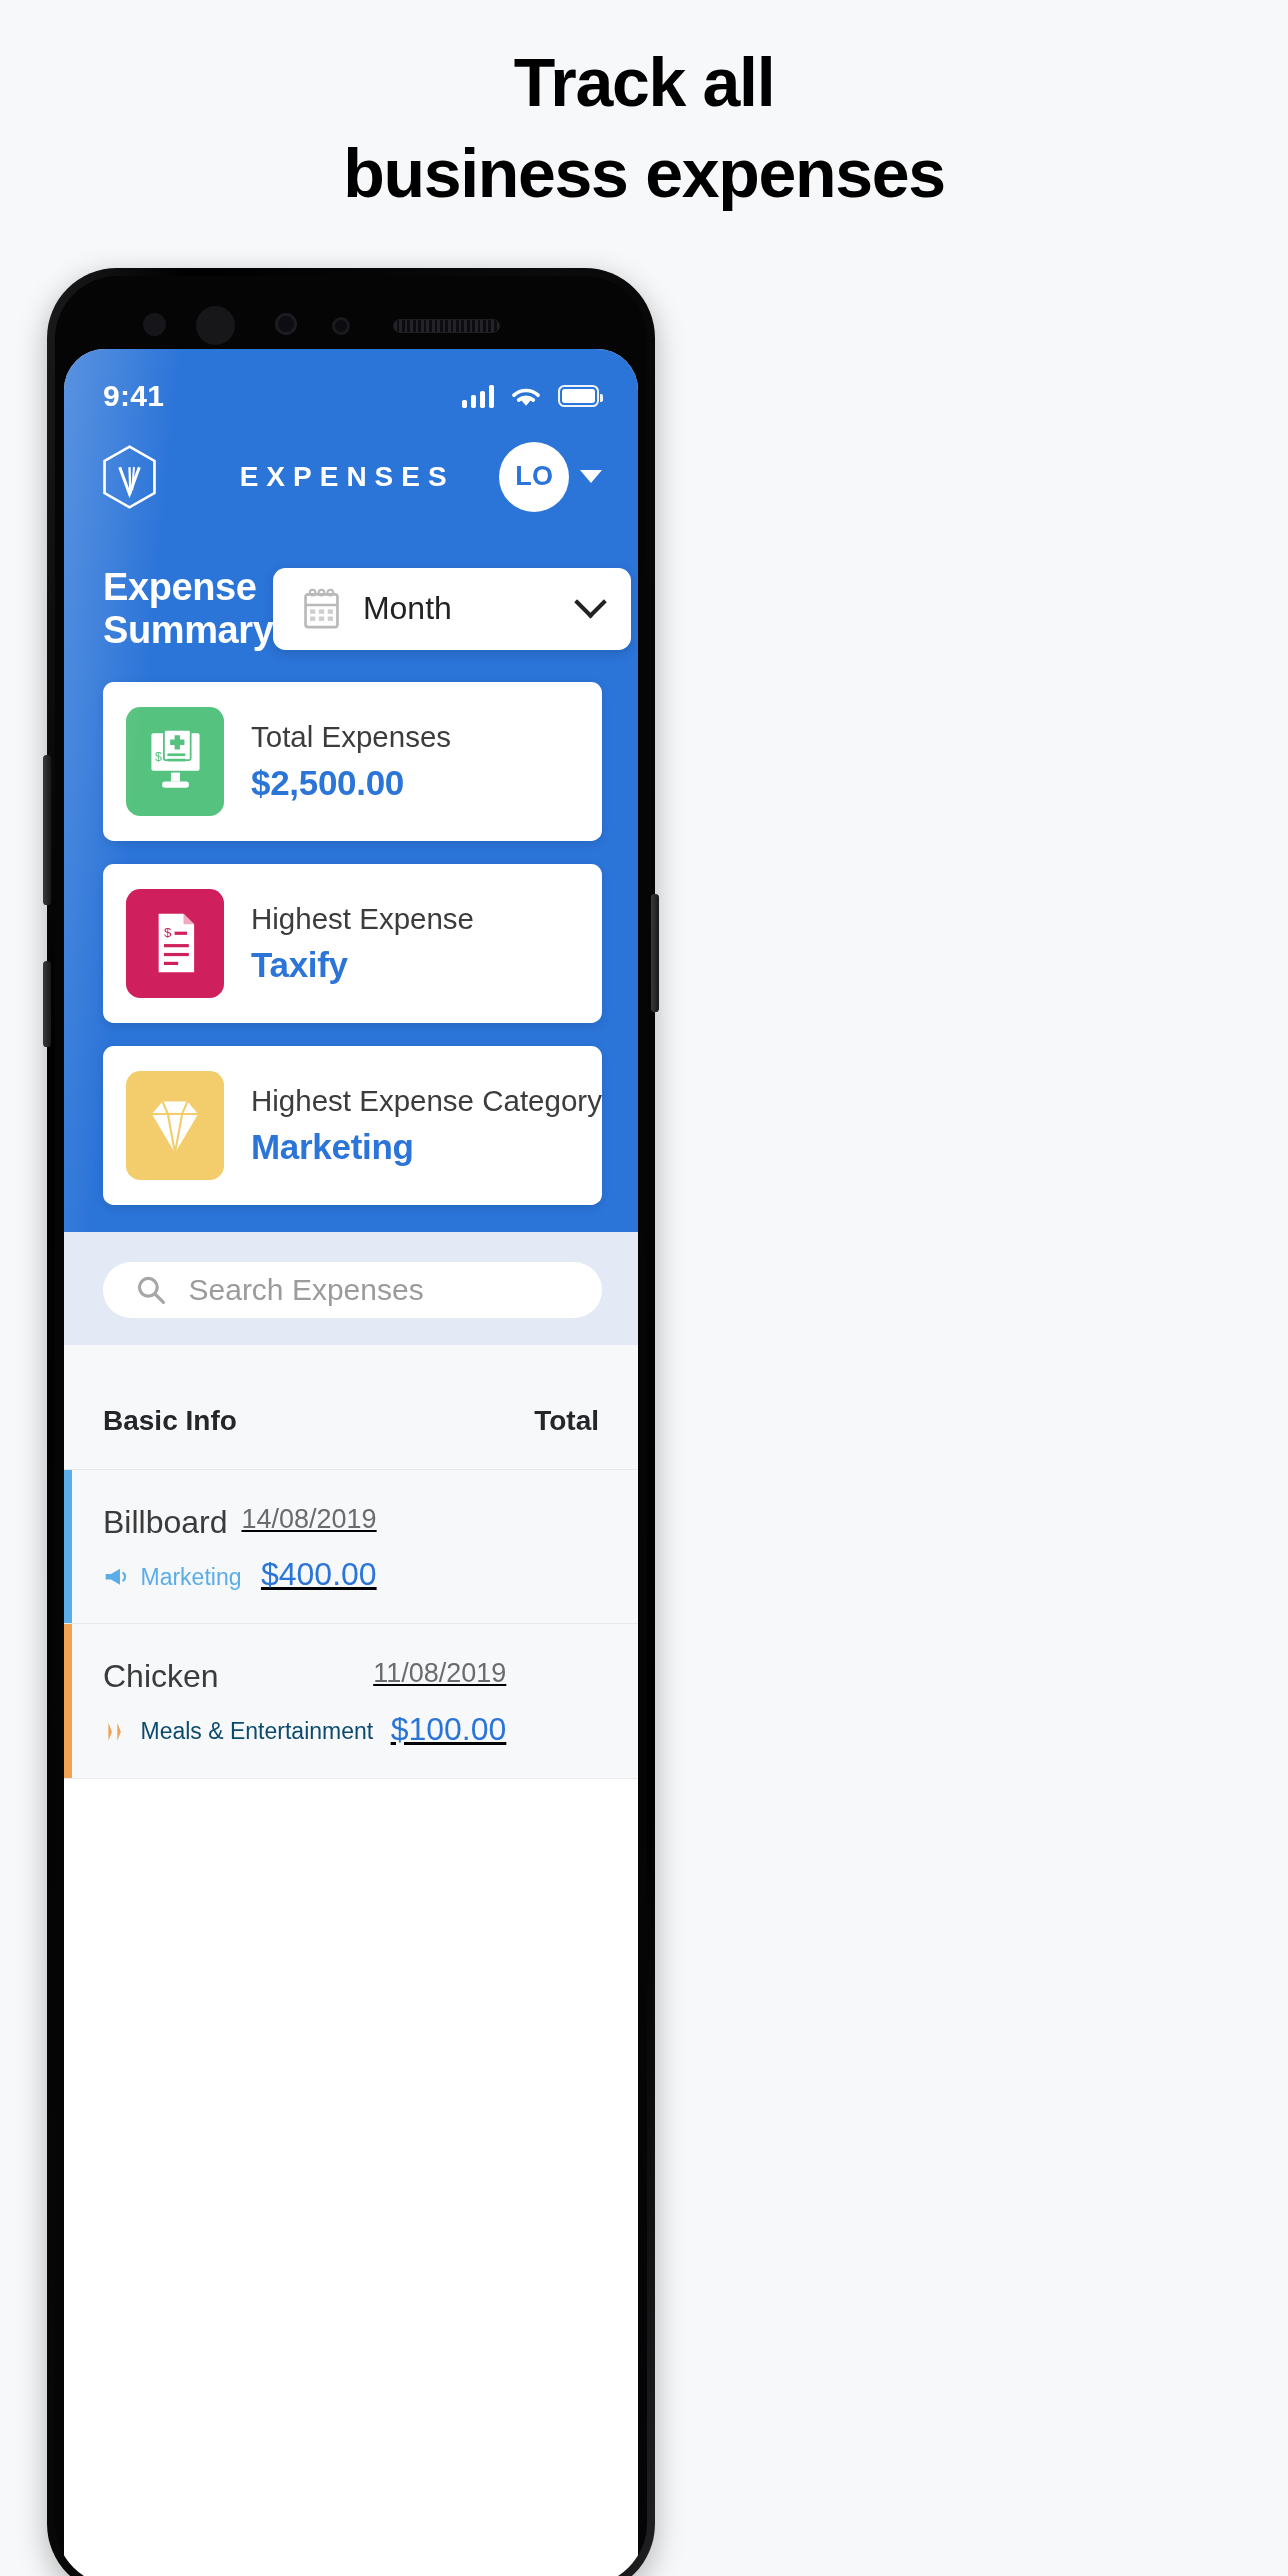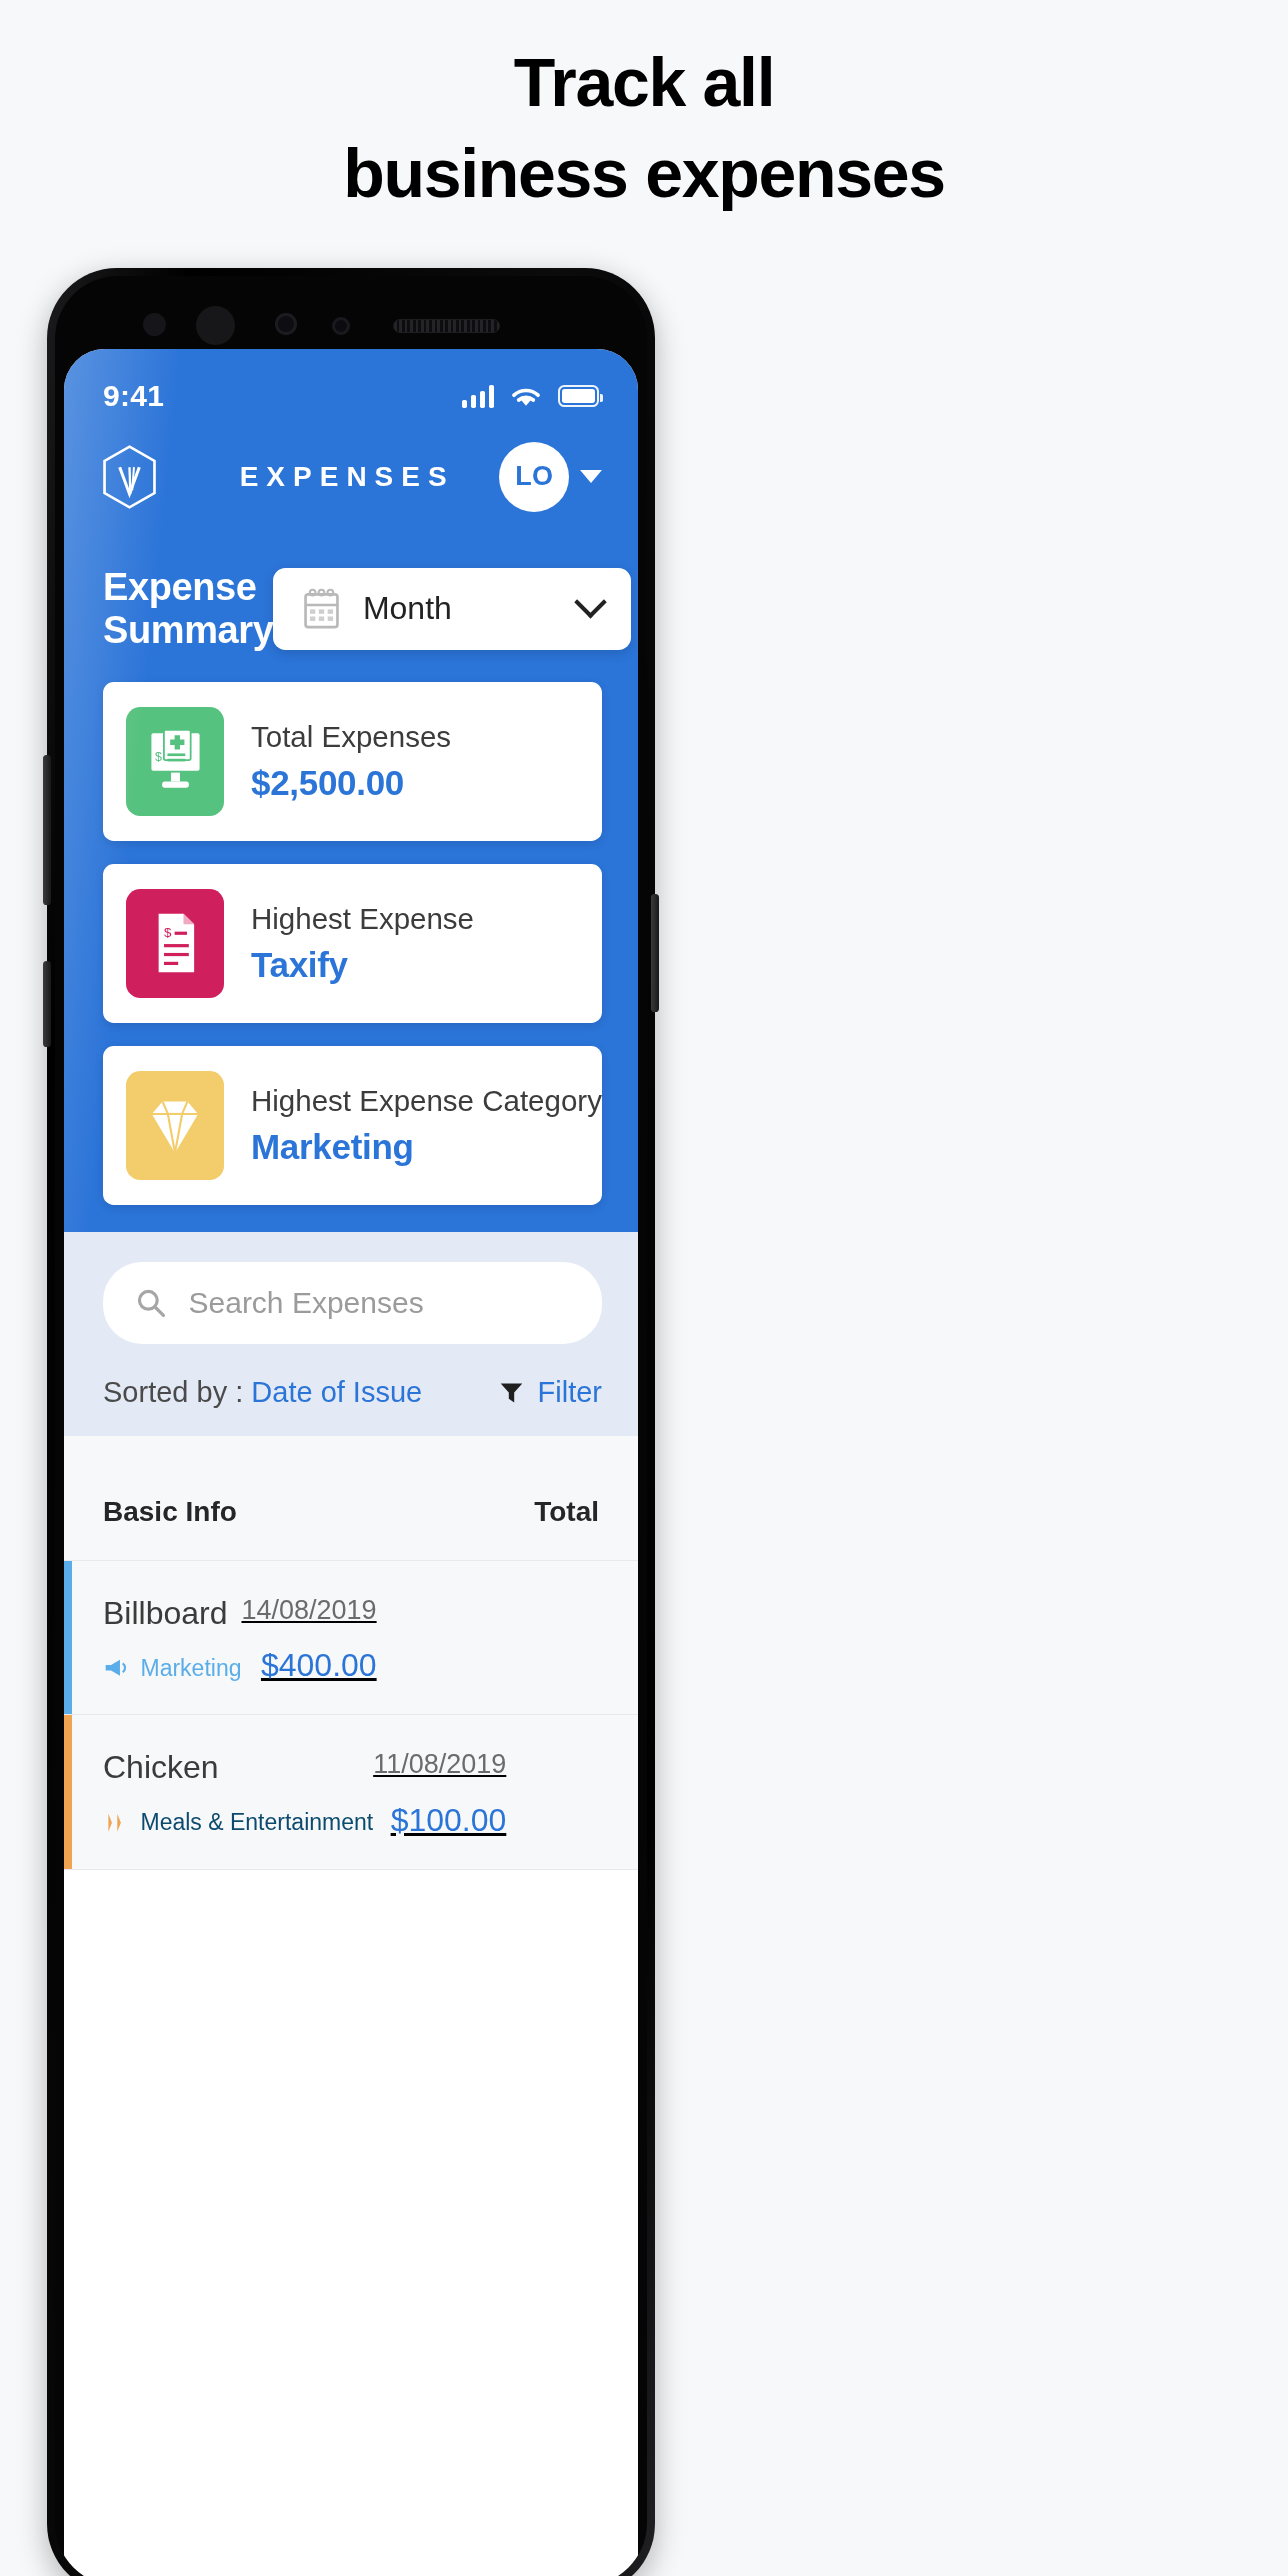--- a/index.html
+++ b/index.html
@@ -178,21 +178,21 @@
   .ic-green { background:#56c27f; }
   .ic-pink  { background:#d01f5d; }
   .ic-yellow{ background:#f3cd6b; }
   .card-text { display:flex; flex-direction:column; gap:9px; }
   .card-label { font-size:29.5px; color:#3c3c3c; }
   .card-value { font-size:35px; color:#2b74d8; font-weight:700; letter-spacing:-0.3px; }
 
   
   .search-strip { background:#e4eaf5; padding: 30px 36px 27px 39px; }
   .searchbox {
-    background:#fff; border-radius:39px; height:82px;
+    background:#fff; border-radius:39px; height:56px;
     display:flex; align-items:center; gap:21.5px; padding: 0 32px;
   }
   .search-ph { font-size:30px; color:#9b9b9b; }
   .sortrow {
     display:flex; align-items:center; justify-content:space-between;
     margin-top: 32px;
   }
   .sorted-by { font-size:29px; color:#4a4a4a; }
   .sorted-by b { color:#2b74d8; font-weight:400; }
   .filter { display:flex; align-items:center; gap:12.5px; color:#2b74d8; font-size:29px; }
@@ -377,31 +377,20 @@
 
         <div class="search-strip">
           <div class="searchbox">
             <svg width="32" height="32" viewBox="0 0 36 36">
               <circle cx="15" cy="15" r="10" fill="none" stroke="#a6a6a6" stroke-width="3.6"></circle>
               <line x1="22.5" y1="22.5" x2="32" y2="32" stroke="#a6a6a6" stroke-width="3.6" stroke-linecap="round"></line>
             </svg>
             <span class="search-ph">Search Expenses</span>
           </div>
 
-          <div class="sortrow">
-            <div class="sorted-by">
-              <span>Sorted by : </span><b>Date of Issue</b>
-            </div>
-            <div class="filter">
-              <svg width="27" height="27" viewBox="0 0 30 30">
-                <path d="M3 5 H27 L18 15 V26 L12 22 V15 Z" fill="#1f1f1f"></path>
-              </svg>
-              <span>Filter</span>
-            </div>
-          </div>
         </div>
 
         <div class="table">
           <div class="thead">
             <span class="th">Basic Info</span>
             <span class="th">Total</span>
           </div>
 
           <div class="trow row-blue">
             <div class="tl">

